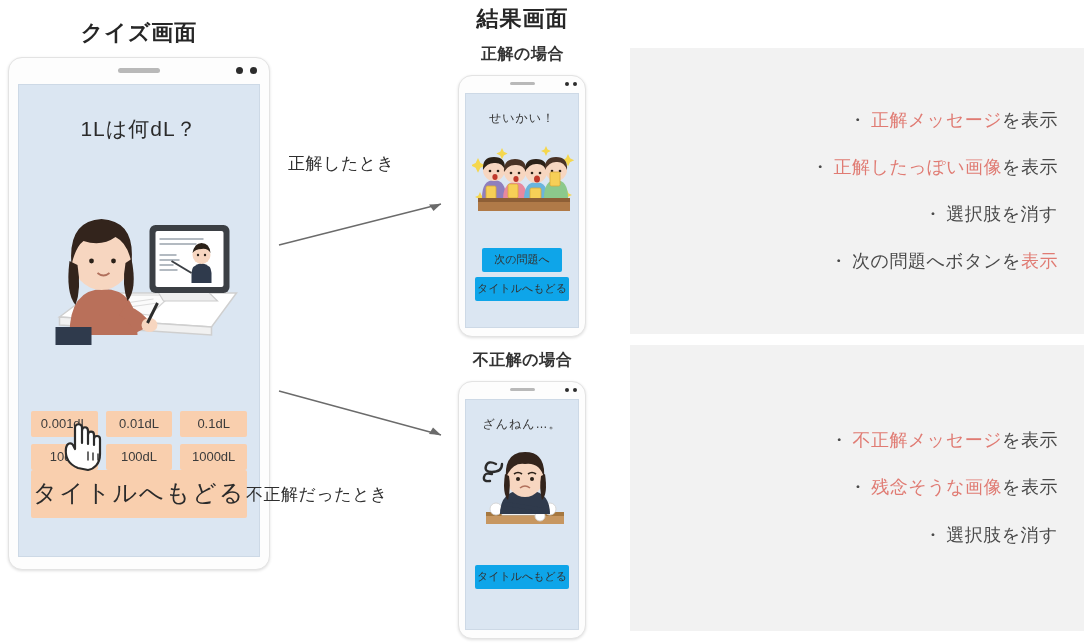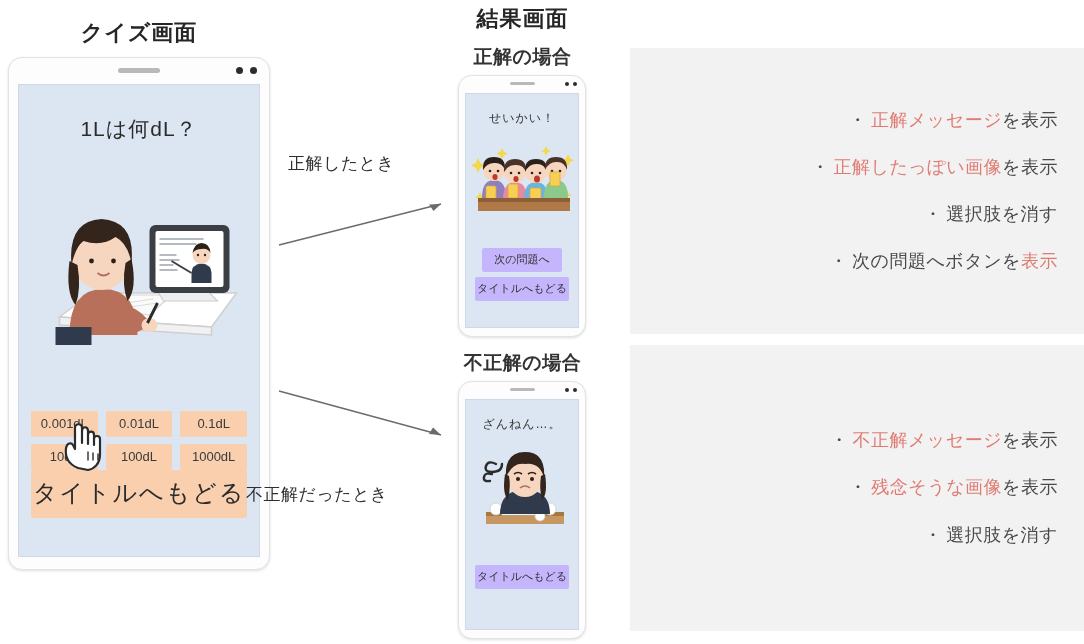--- a/index.html
+++ b/index.html
@@ -11,21 +11,21 @@
     color:#3a3a3a;
   }
   .abs{position:absolute;}
 
   
   .head-main{
     font-size:22px;font-weight:bold;color:#262626;
     text-align:center;letter-spacing:1px;
   }
   .head-sub{
-    font-size:19px;font-weight:bold;color:#333;
+    font-size:16px;font-weight:bold;color:#333;
     text-align:center;letter-spacing:.5px;
   }
 
   
   .phone{
     background:#fdfdfd;
     border:1px solid #e3e3e3;
     border-radius:14px;
     box-shadow:0 1px 3px rgba(0,0,0,.13);
     box-sizing:border-box;
@@ -93,21 +93,21 @@
     position:absolute;left:6px;right:6px;top:17px;bottom:8px;
   }
   #correct-phone{left:458px;top:75px;height:262px;}
   #wrong-phone{left:458px;top:381px;height:258px;}
 
   .res-msg{
     text-align:center;font-size:12px;color:#333;
     margin-top:16px;letter-spacing:1px;
   }
   .res-btn{
-    background:#c4b5fd;color:#333;
+    background:#0ea5e9;color:#333;
     font-size:11px;text-align:center;
     padding:4px 0 5px;border-radius:2px;white-space:nowrap;
   }
   #next-q-btn{position:absolute;left:16px;right:16px;bottom:55px;}
   #correct-title-btn{position:absolute;left:9px;right:9px;bottom:26px;}
   #wrong-title-btn{position:absolute;left:9px;right:9px;bottom:40px;}
 
   
   .arrow-label{
     font-size:17px;color:#2f2f2f;white-space:nowrap;letter-spacing:.5px;

